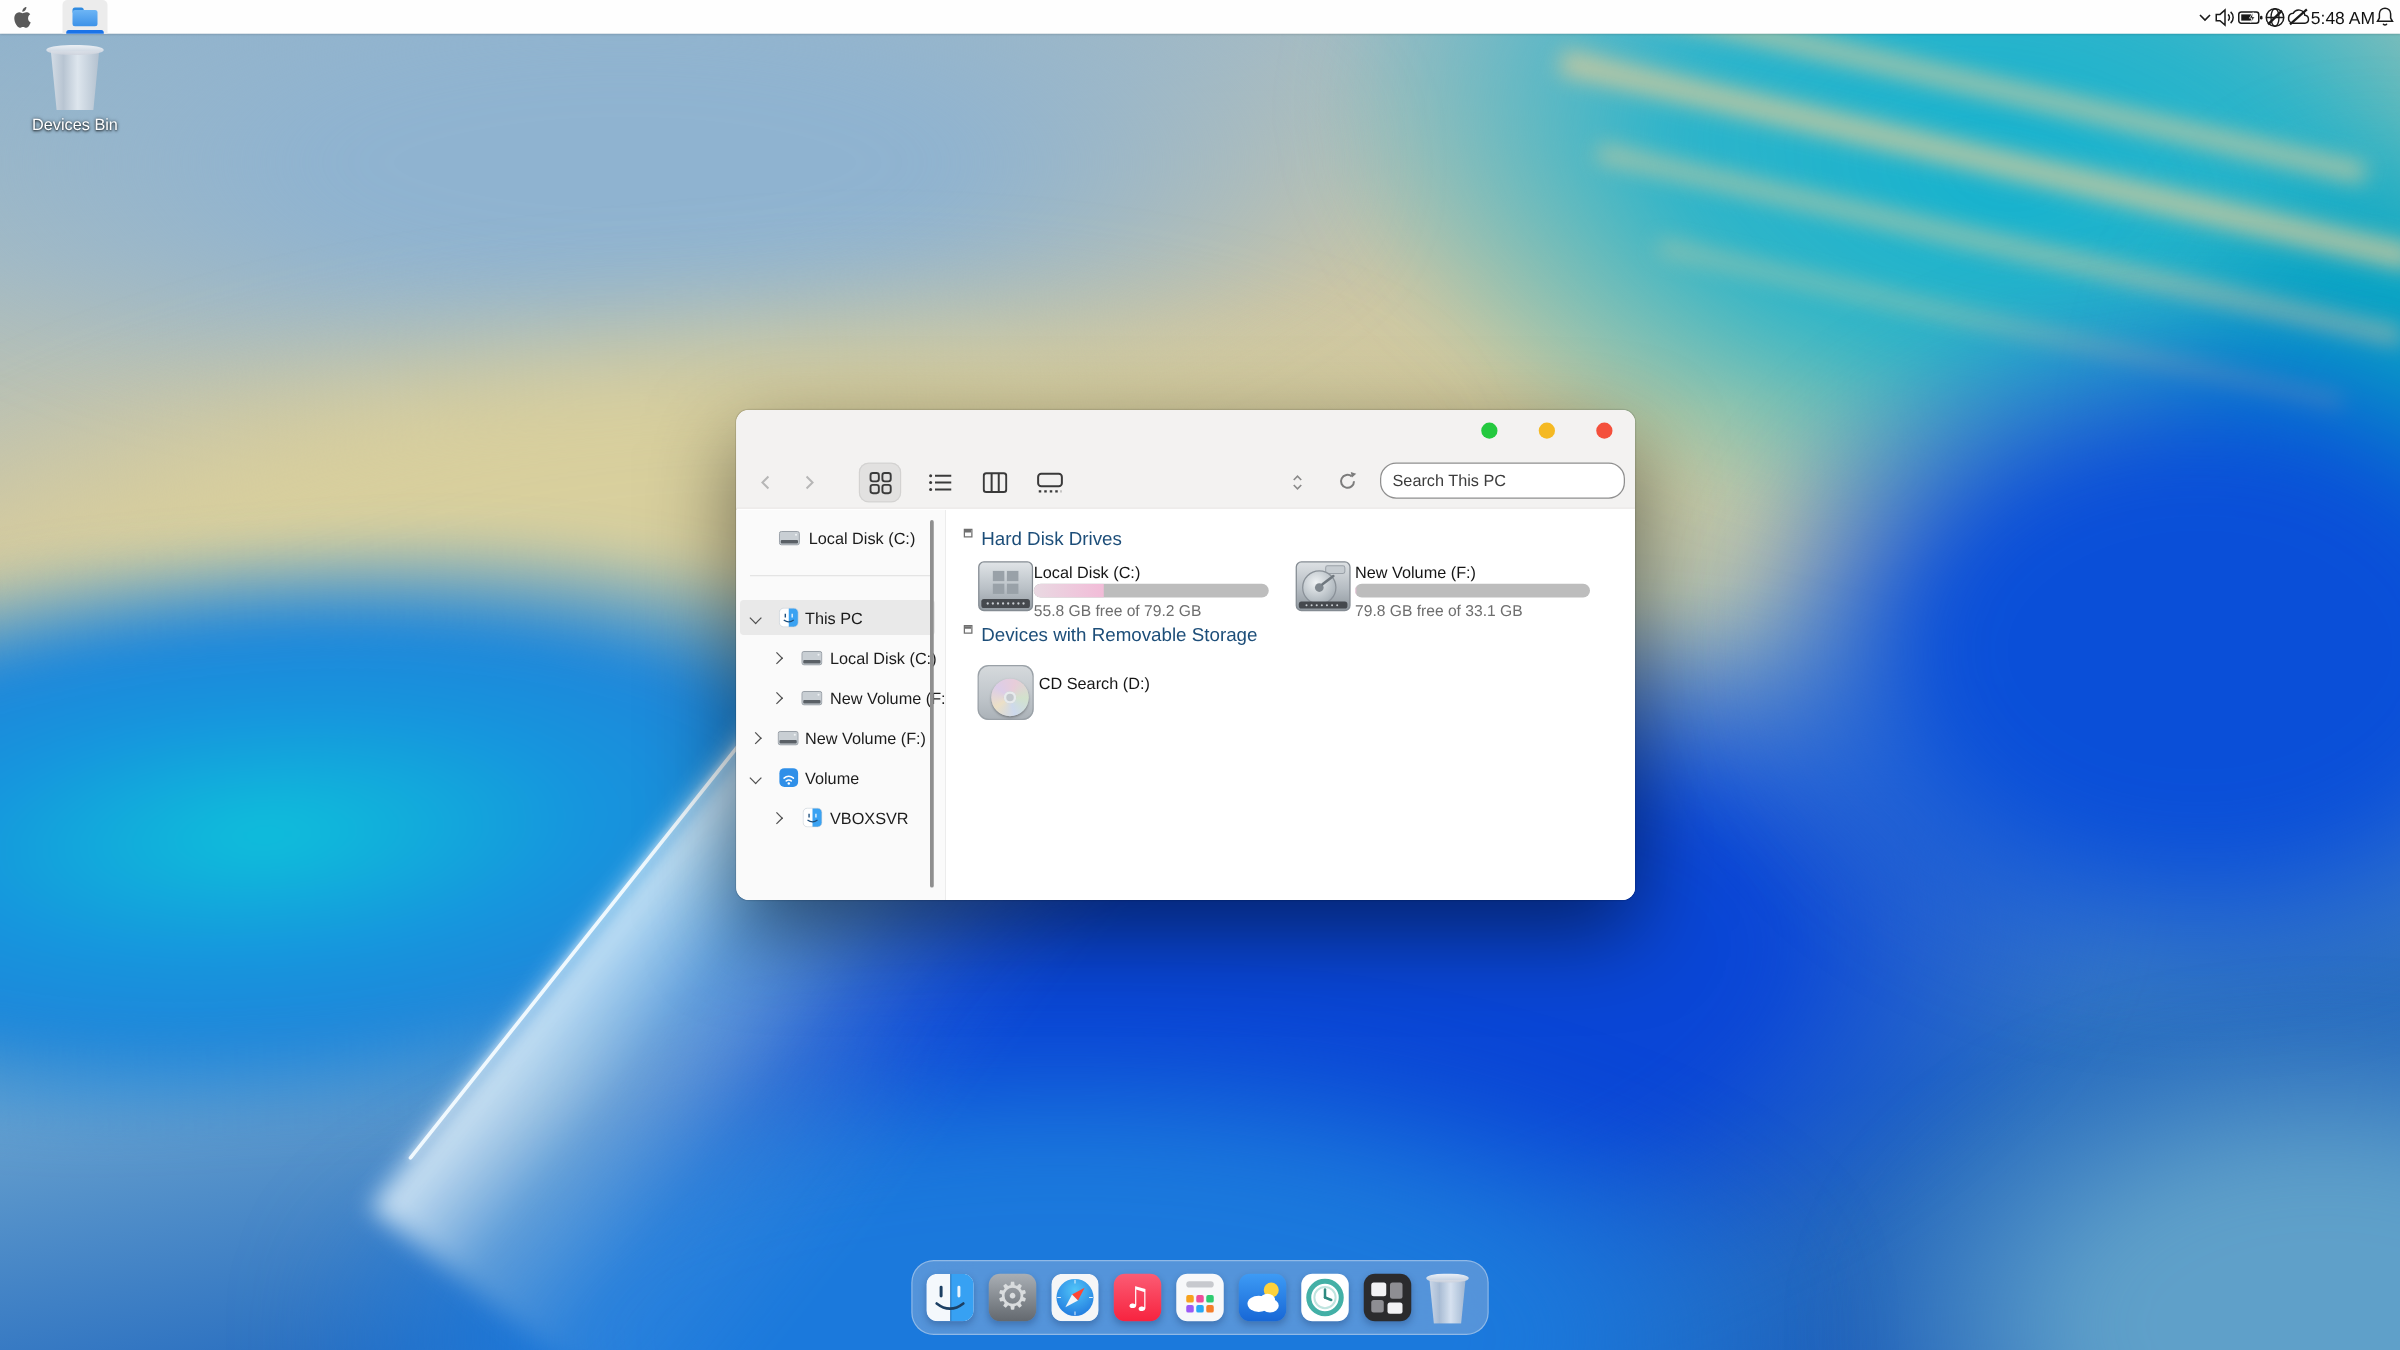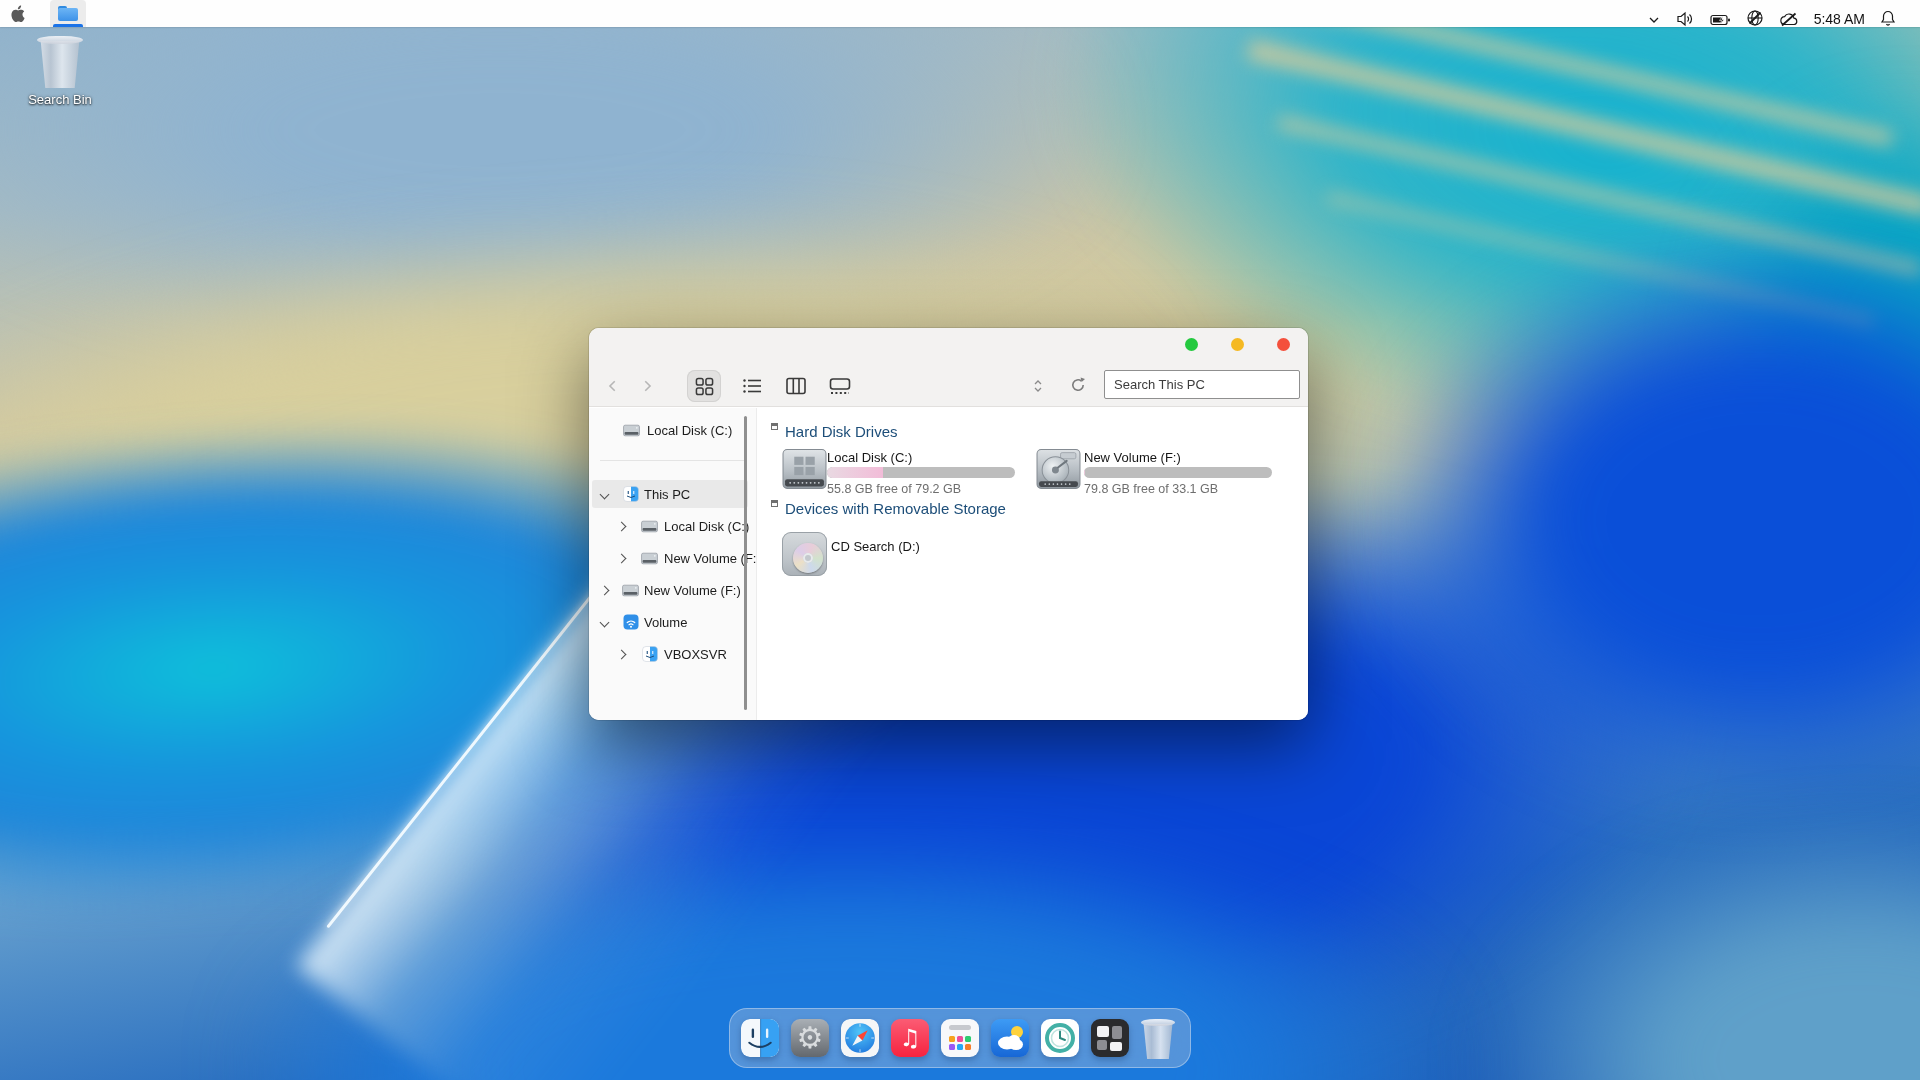--- a/index.html
+++ b/index.html
@@ -29,21 +29,21 @@
 
   
   #menubar { position:absolute; left:0; top:0; width:1920px; height:27px; background:#fefefe; display:flex; align-items:center; z-index:50; box-shadow:0 0 2px rgba(0,0,0,.25); }
   .mb-left { display:flex; align-items:center; height:100%; }
   .apple { width:34px; height:100%; display:flex; align-items:center; justify-content:center; }
   .appbox { position:relative; width:36px; height:27px; margin-left:16px; background:#ececec; display:flex; align-items:center; justify-content:center; border-radius:4px 4px 0 0; }
   .appbox .underline { position:absolute; left:3px; right:3px; bottom:0; height:3px; background:#1a73e8; border-radius:2px 2px 0 0; }
   .folder-glyph { position:relative; width:20px; height:15px; }
   .folder-glyph .back { position:absolute; left:0; top:0; width:9px; height:4px; background:#2f8ae0; border-radius:2px 2px 0 0; }
   .folder-glyph .front { position:absolute; left:0; top:2px; width:20px; height:13px; background:linear-gradient(180deg,#6db5f5,#3d92e8); border-radius:2px; }
-  .mb-right { margin-left:auto; display:flex; align-items:flex-end; gap:15px; padding-right:24px; height:100%; }
+  .mb-right { margin-left:auto; display:flex; align-items:center; padding-right:4px; height:100%; }
   .mb-ico { display:flex; align-items:center; justify-content:center; }
   .mb-time { font-size:14px; color:#111; }
 
   
   #recycle { position:absolute; left:12px; top:36px; width:96px; display:flex; flex-direction:column; align-items:center; z-index:5; }
   .bin { position:relative; width:46px; height:52px; }
   .bin .body { position:absolute; left:2px; top:3px; width:42px; height:49px;
     background:linear-gradient(90deg,rgba(228,232,238,.85) 0%,rgba(196,202,212,.75) 28%,rgba(234,238,243,.85) 55%,rgba(186,193,204,.7) 100%);
     clip-path:polygon(4% 4%,96% 4%,85% 100%,15% 100%); border-radius:3px; }
   .bin .rim { position:absolute; left:0; top:0; width:46px; height:8px; background:linear-gradient(180deg,rgba(240,243,247,.95),rgba(205,210,220,.8)); border-radius:50%/60%; }
@@ -58,21 +58,21 @@
   .tl-yellow { left:642px; background:#f5b922; }
   .tl-red    { left:688px; background:#f4503c; }
 
   .nav-btn { position:absolute; top:46px; width:24px; height:24px; display:flex; align-items:center; justify-content:center; }
   .nav-back { left:12px; } .nav-fwd { left:46px; }
   .viewbtn { position:absolute; top:42px; width:34px; height:32px; display:flex; align-items:center; justify-content:center; border-radius:8px; }
   .vb-grid { left:98px; background:#e2e1e0; box-shadow:inset 0 0 0 1px #d3d2d1; }
   .vb-list { left:146px; } .vb-cols { left:190px; } .vb-gal { left:234px; }
   .tb-sort { position:absolute; left:443px; top:50px; width:14px; height:16px; }
   .tb-refresh { position:absolute; left:480px; top:48px; width:20px; height:20px; }
-  .searchbox { position:absolute; left:515px; top:42px; width:196px; height:29px; background:#fff; border:1px solid #8f8f8f; border-radius:2px; font-size:13px; padding:0 9px; color:#222; outline:none; }
+  .searchbox { position:absolute; left:515px; top:42px; width:196px; height:29px; background:#fff; border:1px solid #8f8f8f; border-radius:13px; font-size:13px; padding:0 9px; color:#222; outline:none; }
   .searchbox::placeholder { color:#3c3c3c; opacity:1; }
 
   .win-body { position:absolute; left:0; top:80px; right:0; bottom:0; display:flex; }
   .sidebar { position:relative; width:168px; background:#fafafa; border-right:1px solid #ececec; border-radius:0 0 0 10px; }
   .main { position:relative; flex:1; background:#fff; border-radius:0 0 10px 0; }
 
   .srow { position:absolute; left:3px; right:8px; height:28px; display:flex; align-items:center; font-size:13px; color:#1c1c1c; border-radius:3px; }
   .srow.selected { background:#e9e9e9; }
   .srow .chev { position:absolute; width:7px; height:7px; border-right:1.6px solid #4f4f4f; border-bottom:1.6px solid #4f4f4f; }
   .chev.right { transform:rotate(-45deg); }
@@ -203,21 +203,21 @@
         </svg>
       </div>
     </div>
   </div>
 
   <div id="recycle">
     <div class="bin">
         <div class="body"></div>
         <div class="rim"></div>
       </div>
-    <div class="bin-label">Search Bin</div>
+    <div class="bin-label">Devices Bin</div>
   </div>
 
   <div id="window">
     <div class="win-header">
       <div class="tlight tl-green"></div>
       <div class="tlight tl-yellow"></div>
       <div class="tlight tl-red"></div>
 
       <div class="nav-btn nav-back">
         <svg width="14" height="14" viewBox="0 0 16 16">

